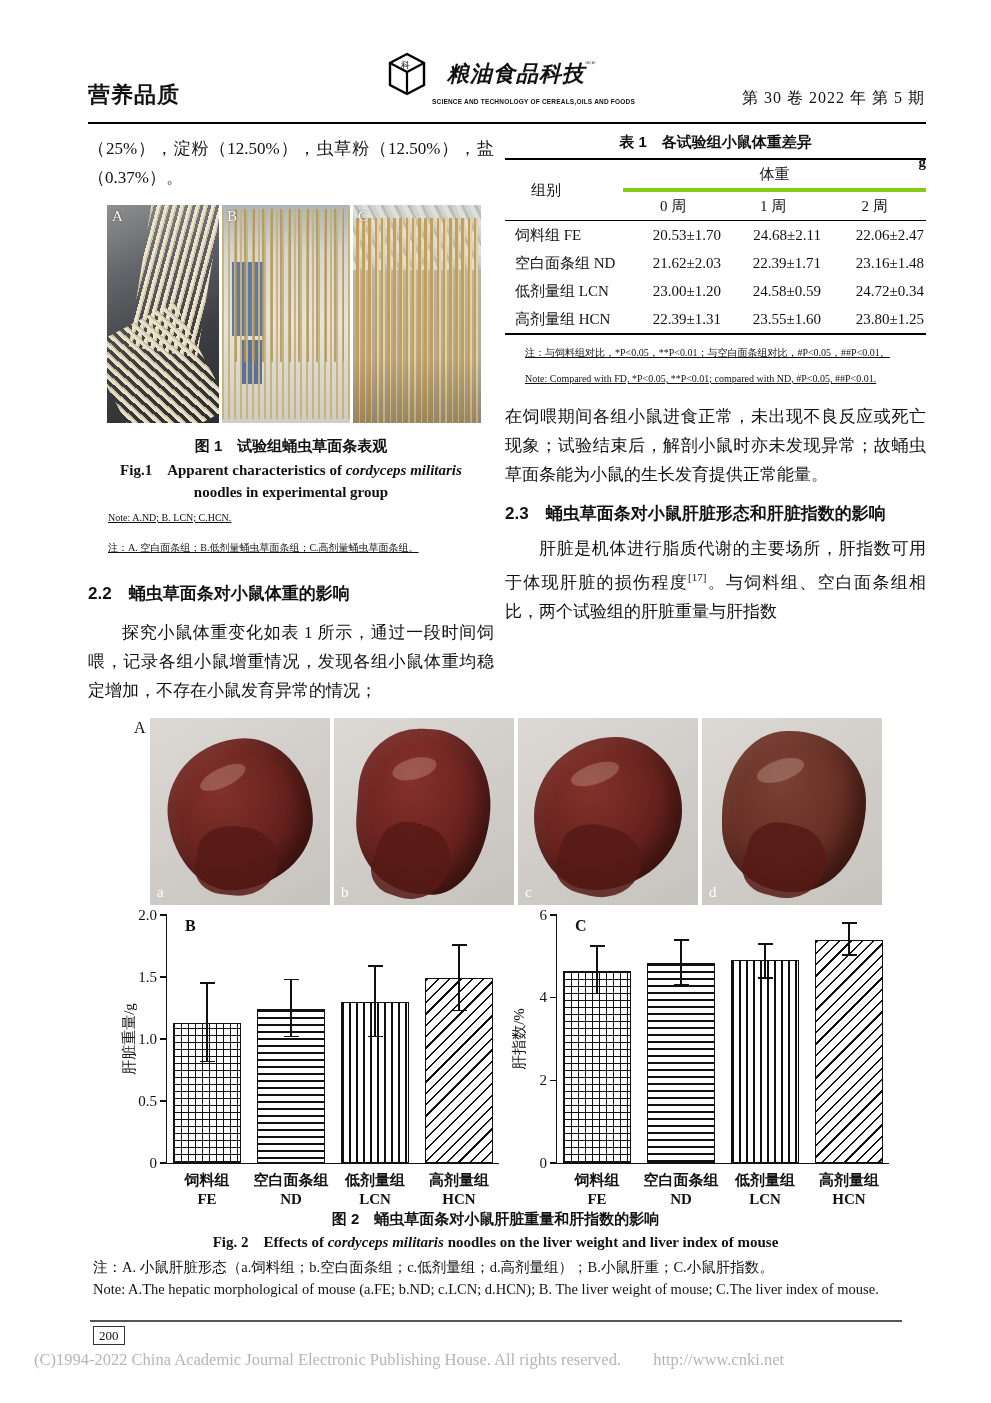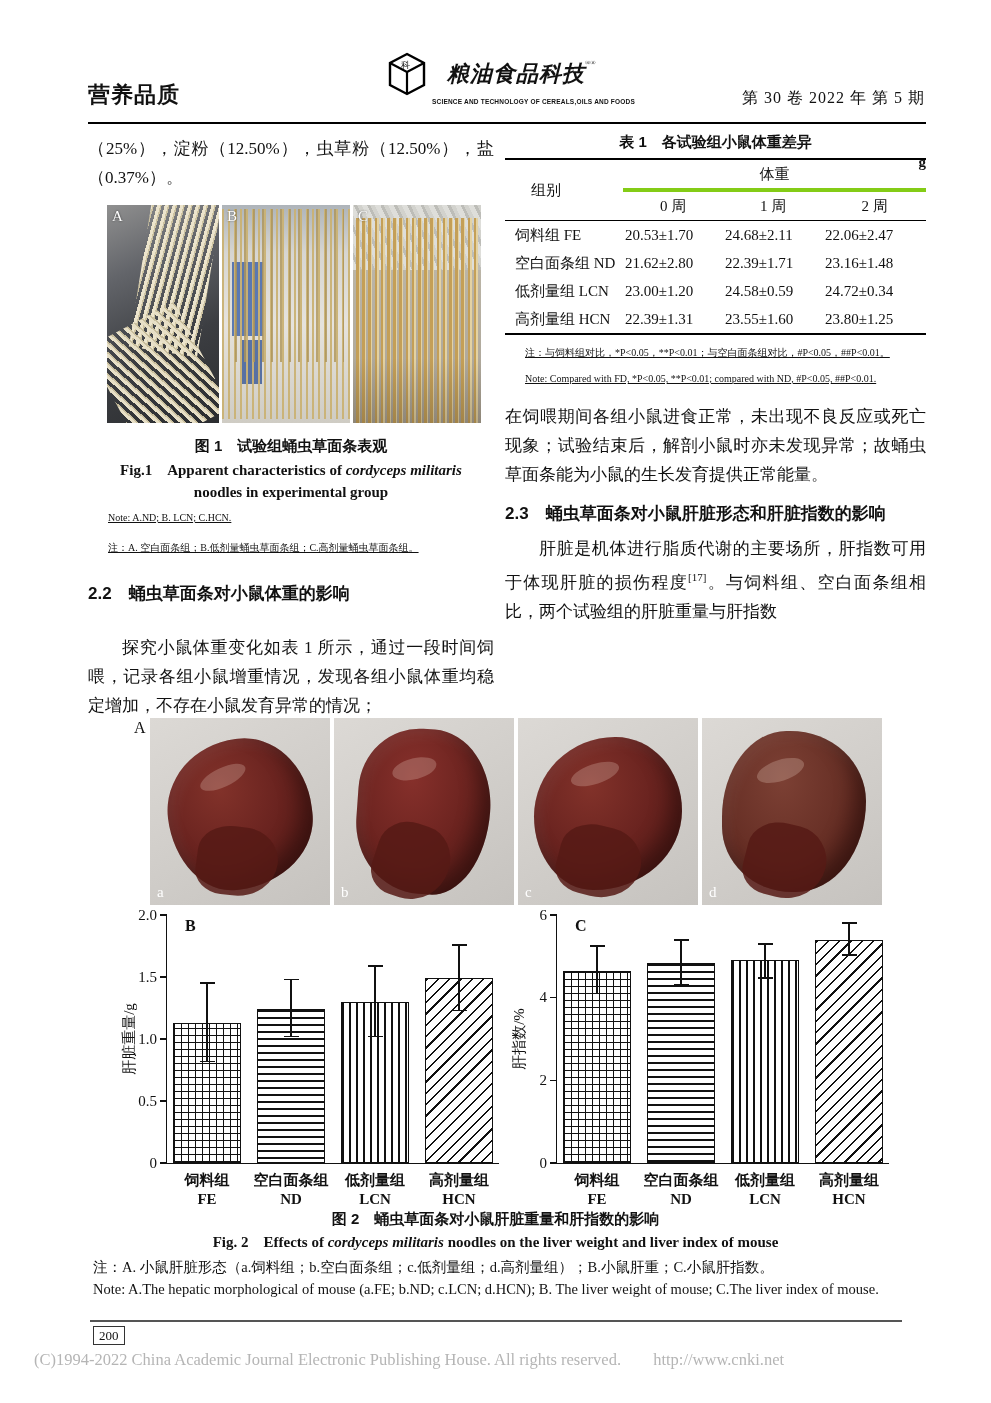--- a/index.html
+++ b/index.html
@@ -54,21 +54,21 @@
   .tbl-title-cn{font-size:15px;font-weight:bold;text-align:center;margin:0;}
   .tbl-title-en{position:relative;font-size:15px;font-weight:bold;text-align:center;margin:2px 0 6px 0;}
   .tbl-unit{position:absolute;right:0;top:0;font-weight:bold;}
   table.t1{width:100%;border-collapse:collapse;border-top:2.5px solid #000;border-bottom:2.5px solid #000;
            font-size:15px;}
   table.t1 th,table.t1 td{font-weight:normal;padding:4px 2px;height:20px;}
   table.t1 .grp-hd{text-align:left;padding-left:26px;border-bottom:1.5px solid #000;}
   table.t1 .span-hd{text-align:center;border-bottom:4px solid #84cc16;}
   table.t1 .sub-hd{text-align:center;border-bottom:1.5px solid #000;}
   table.t1 td.grp{text-align:left;padding-left:10px;}
-  table.t1 td.val{text-align:left;}
+  table.t1 td.val{text-align:right;}
   
   .fig2-A{position:absolute;left:134px;top:719px;font-size:16px;}
   .fig2-row{position:absolute;left:150px;top:718px;display:flex;gap:4px;}
   .liver-photo{position:relative;width:180px;height:187px;overflow:hidden;
     background:linear-gradient(150deg,#dcd9d5 0%,#d0cdc9 55%,#c6c3bf 100%);}
   .liver{position:absolute;left:10%;top:11%;width:80%;height:80%;
     background:radial-gradient(ellipse at 38% 32%,#82322a 0%,#6b2420 45%,#5a1c18 75%,#4e1713 100%);
     border-radius:54% 46% 58% 42% / 48% 52% 46% 54%;
     box-shadow:inset -10px -12px 20px rgba(0,0,0,.35),inset 6px 6px 14px rgba(255,255,255,.07);}
   .liver::before{content:"";position:absolute;left:16%;bottom:-4%;width:56%;height:46%;
@@ -160,21 +160,21 @@
       </div>
     </div>
 
     <p class="cap-cn sans">图 1　试验组蛹虫草面条表观</p>
     <p class="cap-en"><span>Fig.1　Apparent characteristics of </span><i>cordyceps militaris</i><br>
       <span>noodles in experimental group</span></p>
     <p class="note-p indent">Note: A.ND; B. LCN; C.HCN.</p>
     <p class="note-p indent" style="margin-top:8px;">注：A. 空白面条组；B.低剂量蛹虫草面条组；C.高剂量蛹虫草面条组。</p>
 
     <h3 class="sec-h sans" style="margin-top:20px;">2.2　蛹虫草面条对小鼠体重的影响</h3>
-    <p class="body-p indent" style="margin-top:24px;">探究小鼠体重变化如表 1 所示，通过一段时间饲喂，记录各组小鼠增重情况，发现各组小鼠体重均稳定增加，不存在小鼠发育异常的情况；</p>
+    <p class="body-p indent" style="margin-top:9px;">探究小鼠体重变化如表 1 所示，通过一段时间饲喂，记录各组小鼠增重情况，发现各组小鼠体重均稳定增加，不存在小鼠发育异常的情况；</p>
   </div>
 
   <div class="right-col">
     <p class="tbl-title-cn sans">表 1　各试验组小鼠体重差异</p>
     <div class="tbl-title-en">
       <span class="tbl-unit">g</span>
     </div>
     <table class="t1">
       <colgroup>
           <col style="width:118px">
@@ -195,21 +195,21 @@
       </thead>
       <tbody>
           <tr>
             <td class="grp">饲料组 FE</td>
             <td class="val">20.53±1.70</td>
             <td class="val">24.68±2.11</td>
             <td class="val">22.06±2.47</td>
           </tr>
           <tr>
             <td class="grp">空白面条组 ND</td>
-            <td class="val">21.62±2.80</td>
+            <td class="val">21.62±2.03</td>
             <td class="val">22.39±1.71</td>
             <td class="val">23.16±1.48</td>
           </tr>
           <tr>
             <td class="grp">低剂量组 LCN</td>
             <td class="val">23.00±1.20</td>
             <td class="val">24.58±0.59</td>
             <td class="val">24.72±0.34</td>
           </tr>
           <tr>

